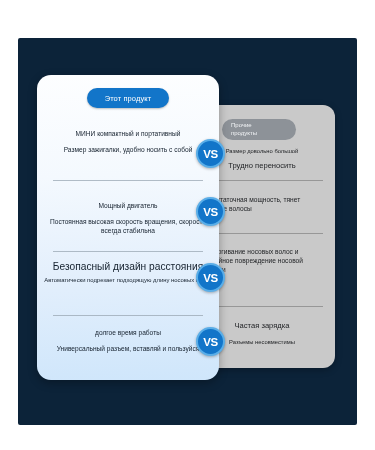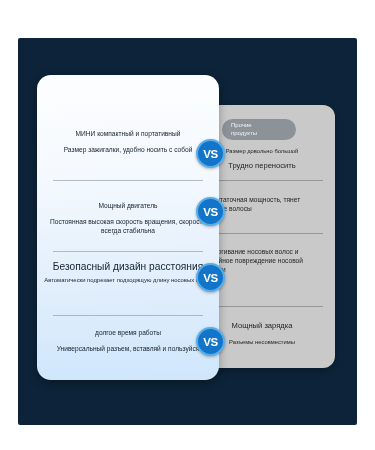--- a/index.html
+++ b/index.html
@@ -212,27 +212,28 @@
 
     <div class="r-divider" style="top:128px;"></div>
 
     <div class="r-row ltext" style="top:142px;">
       <p class="r-multi">Выдергивание носовых волос и случайное повреждение носовой полости</p>
     </div>
 
     <div class="r-divider" style="top:201px;"></div>
 
     <div class="r-row ctext" style="top:216px;">
-      <p class="r-big" style="margin-bottom:7px;">Мощный зарядка</p>
+      <p class="r-big" style="margin-bottom:7px;">Частая зарядка</p>
       <p class="r-small" style="margin:0;">Разъемы несовместимы</p>
     </div>
   </div>
 
   <div id="white-card">
 
+    <div class="pill-blue">Этот продукт</div>
 
     <div class="l-row" style="top:54px;">
       <p class="l-title">МИНИ компактный и портативный</p>
       <p class="l-sub">Размер зажигалки, удобно носить с собой</p>
     </div>
 
     <div class="divider" style="top:105px;"></div>
 
     <div class="l-row" style="top:126px;">
       <p class="l-title">Мощный двигатель</p>

